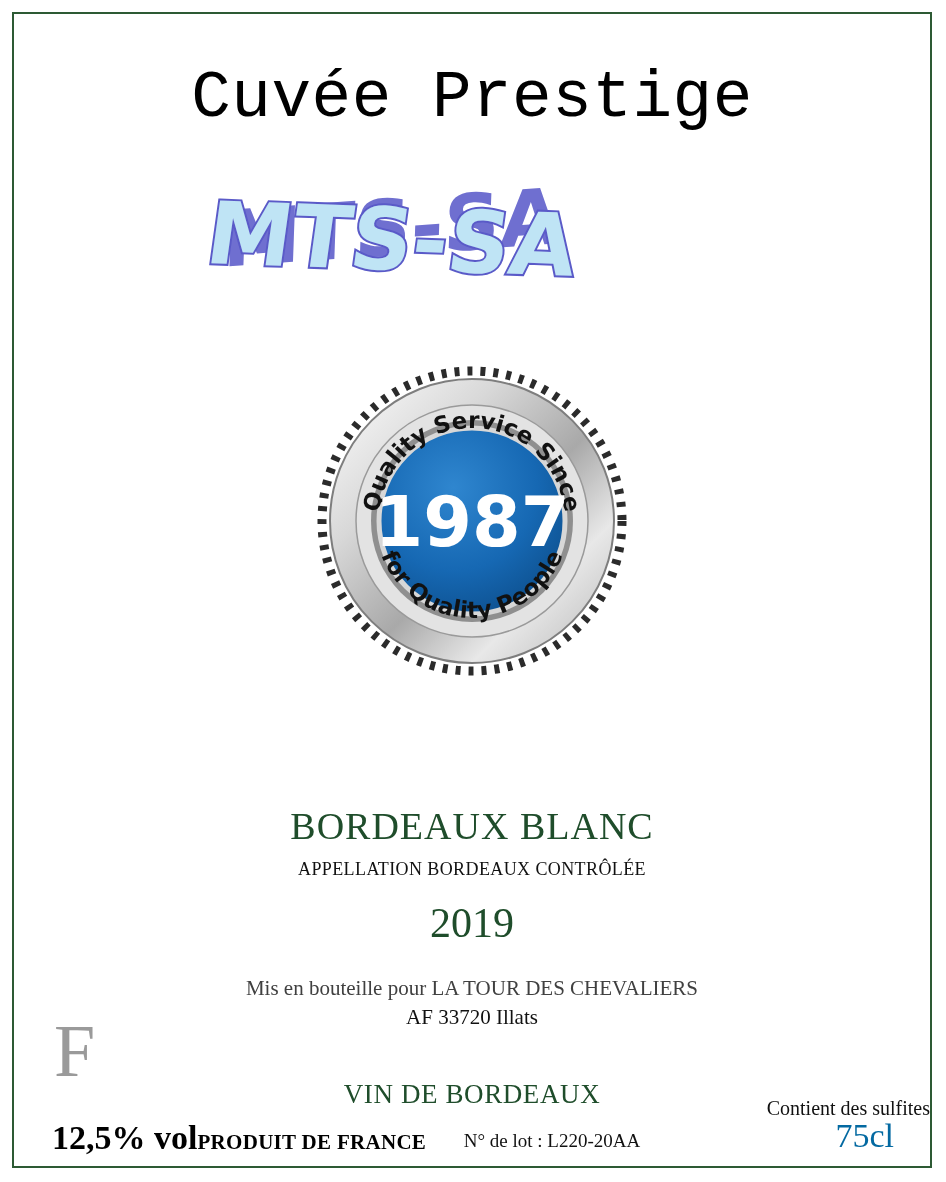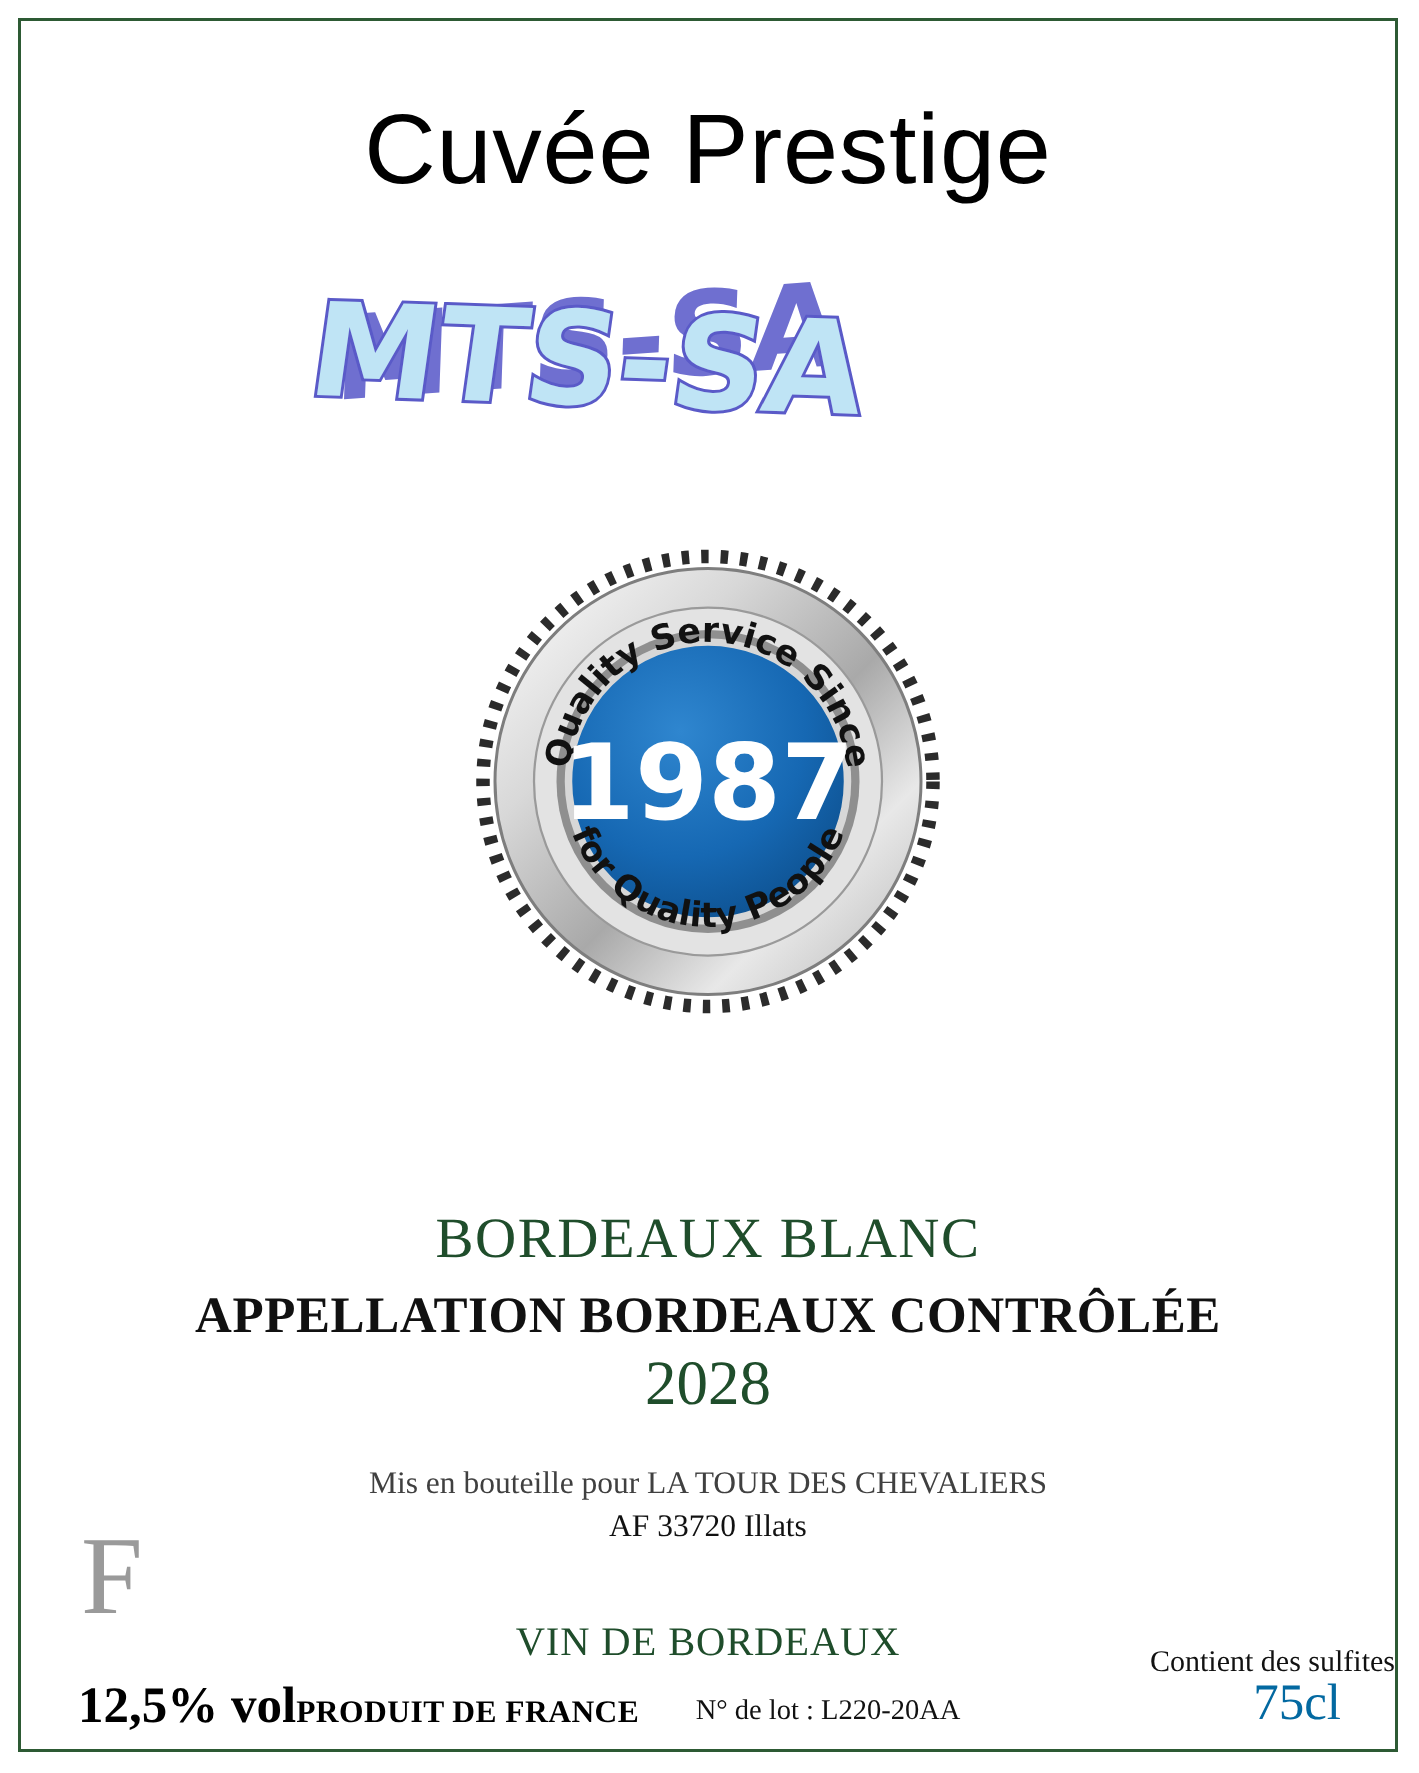--- a/index.html
+++ b/index.html
@@ -26,21 +26,21 @@
     background: #ffffff;
   }
 
   
   .cuvee {
     position: absolute;
     top: 52px;
     left: 0;
     width: 100%;
     text-align: center;
-    font-family: Liberation Sans, sans-serif;
+    font-family: Liberation Mono, monospace;
     font-size: 66px;
     line-height: 1;
     color: #000000;
     letter-spacing: 0.5px;
   }
 
   
   .brand {
     position: absolute;
     top: 150px;
@@ -70,24 +70,23 @@
     font-size: 38px;
     letter-spacing: 1px;
     color: #1f4d2b;
   }
   .appellation-sub {
     position: absolute;
     top: 845px;
     left: 0;
     width: 100%;
     text-align: center;
-    font-size: 34px;
+    font-size: 18px;
     letter-spacing: 0.4px;
     color: #111111;
-    font-weight: bold;
   }
   .vintage {
     position: absolute;
     top: 885px;
     left: 0;
     width: 100%;
     text-align: center;
     font-size: 42px;
     color: #1f4d2b;
   }
@@ -221,21 +220,21 @@
       <text font-family="'DejaVu Sans', sans-serif" font-size="23" font-weight="bold" fill="#111111">
         <textPath href="#arcBot" startOffset="50%" text-anchor="middle">for Quality People</textPath>
       </text>
 
       <text x="155" y="180" text-anchor="middle" font-family="'DejaVu Sans', sans-serif" font-size="70" font-weight="bold" fill="#ffffff">1987</text>
     </svg>
   </div>
 
   <div class="appellation-name">BORDEAUX BLANC</div>
   <div class="appellation-sub">APPELLATION BORDEAUX CONTRÔLÉE</div>
-  <div class="vintage">2028</div>
+  <div class="vintage">2019</div>
   <div class="bottler1">Mis en bouteille pour LA TOUR DES CHEVALIERS</div>
   <div class="bottler2">AF 33720 Illats</div>
   <div class="winetype">VIN DE BORDEAUX</div>
   <div class="sulfites">Contient des sulfites</div>
 
   <div class="big-f">F</div>
 
   <div class="alcohol">
     <span>12,5% vol</span><span class="origin">PRODUIT DE FRANCE</span>
   </div>

